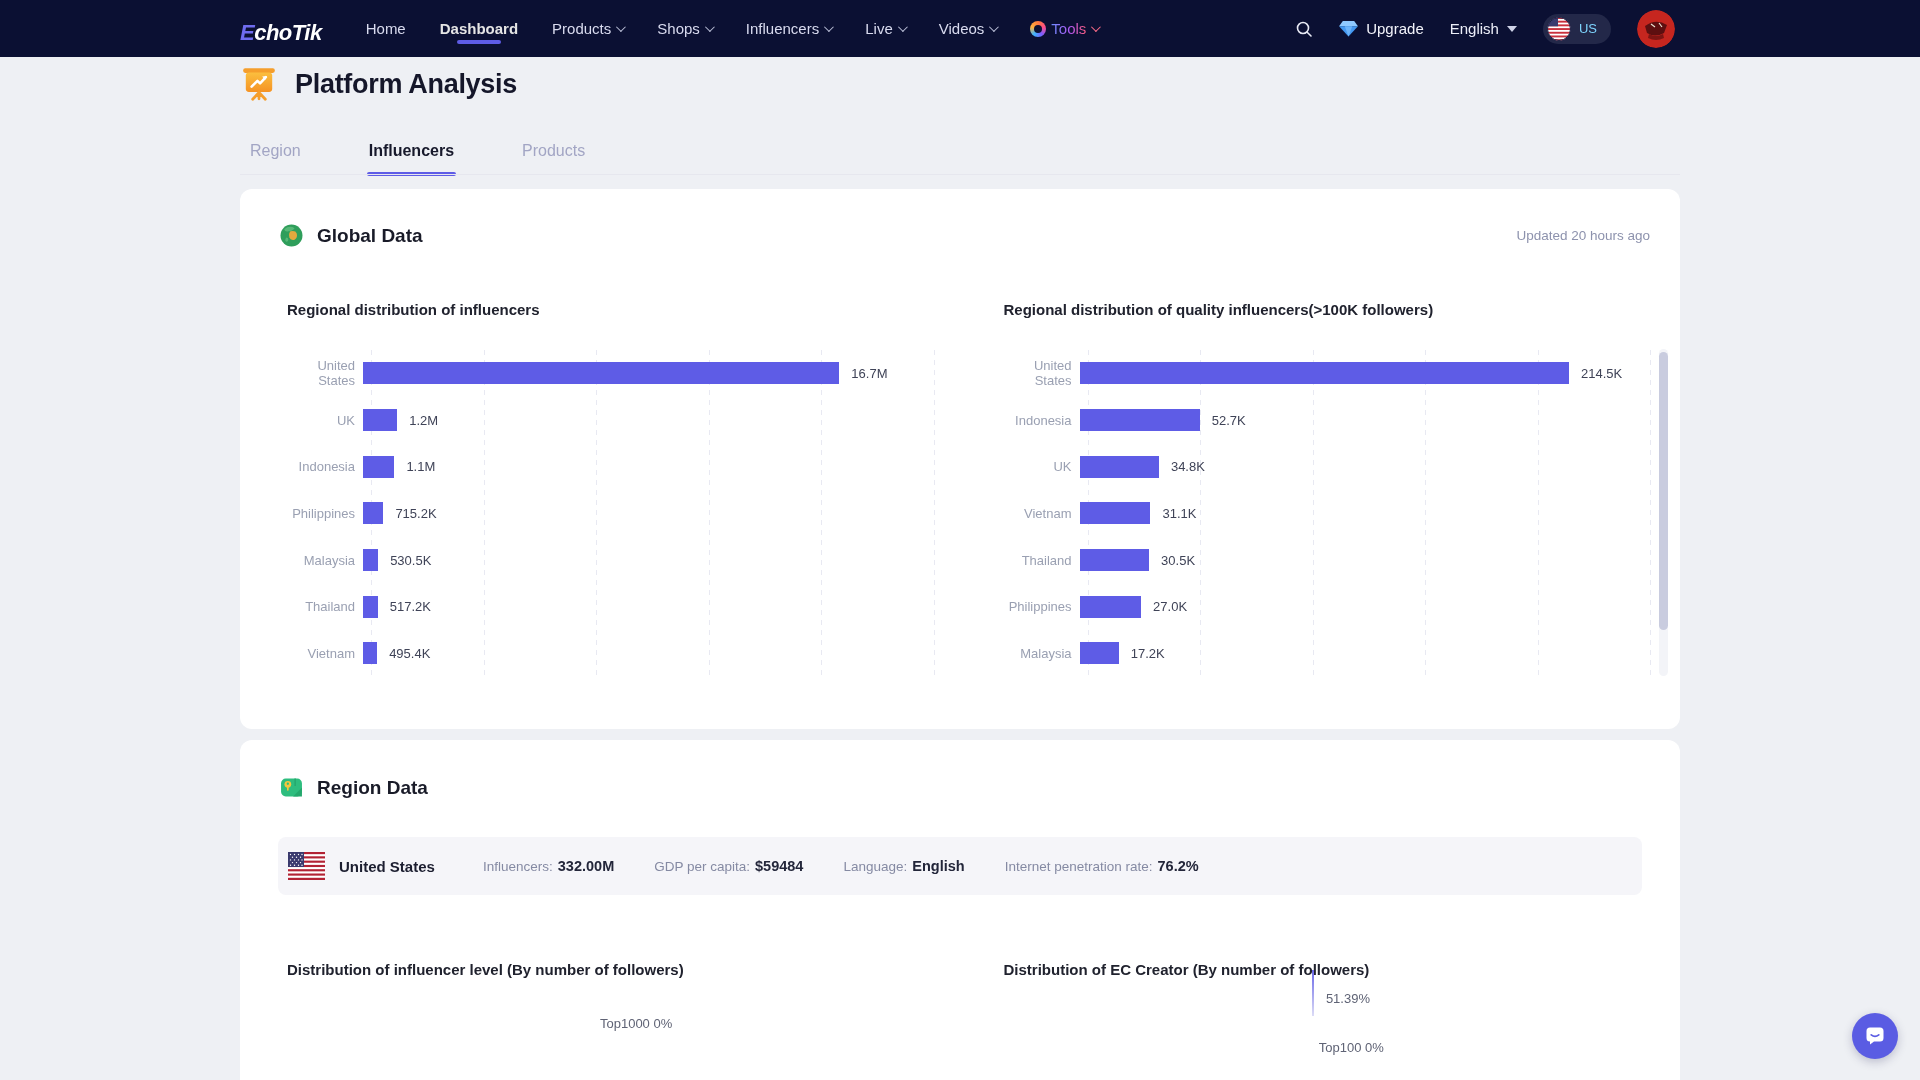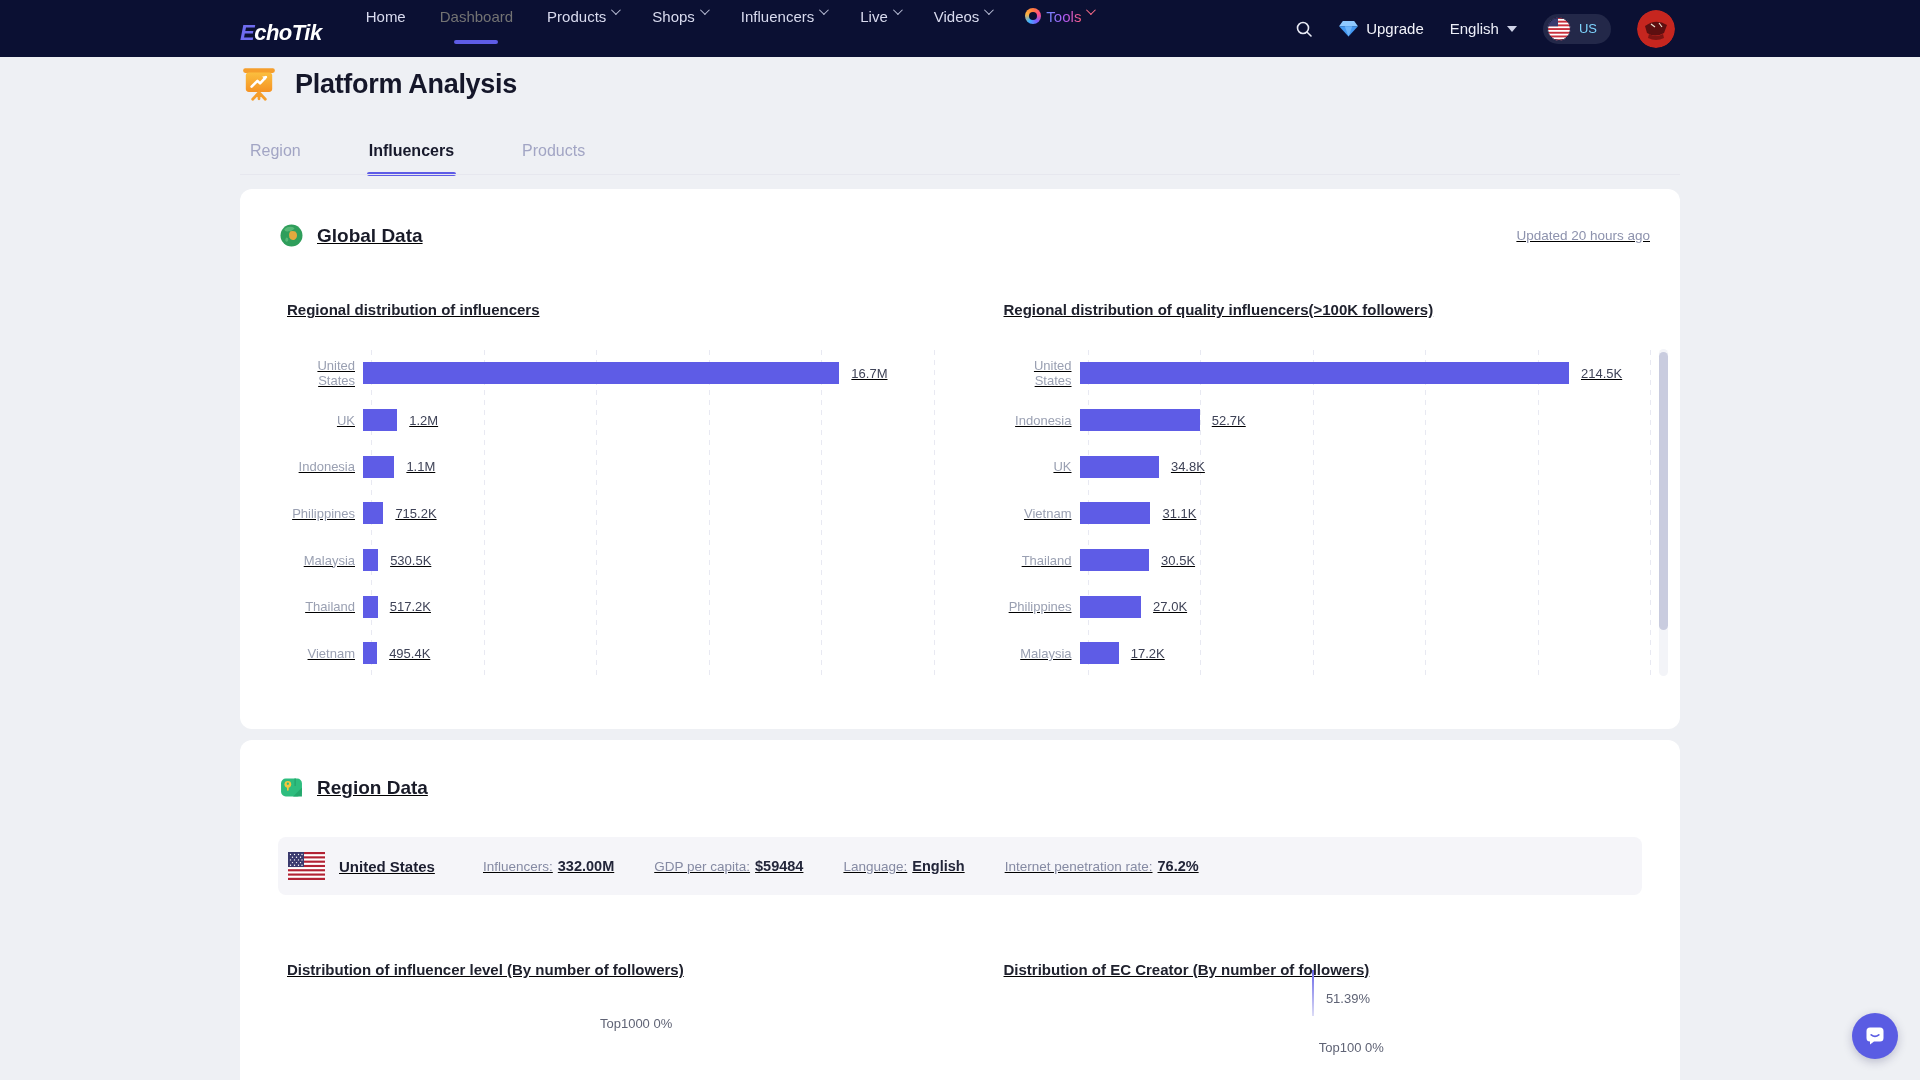--- a/index.html
+++ b/index.html
@@ -7,23 +7,23 @@
     font-family:"Liberation Sans", sans-serif; }
 
   
   .header { height:57px; background:#0b1033; display:flex; align-items:center;
     justify-content:space-between; padding:0 245px 0 240px; position:relative; }
   .hleft { display:flex; align-items:center; gap:44px; }
   .logo { font-size:22px; font-weight:800; font-style:italic; letter-spacing:-0.5px;
     color:#fff; white-space:nowrap;margin-top:8px; }
   .logo .logo-e { color:#6f6cf0; }
   .nav { display:flex; align-items:center; gap:34px; }
-  .nav-item { position:relative; display:flex; gap:5px;
+  .nav-item { position:relative; display:flex; align-items:center; gap:5px;
     font-size:15px; color:#d9dbef; cursor:pointer; height:41px; }
-  .nav-item.active { color:#737373; font-weight:400; }
+  .nav-item.active { color:#e5e5e5; font-weight:700; }
   .nav-item.active::after { content:''; position:absolute; left:50%; transform:translateX(-50%);
     bottom:5px; width:44px; height:4px; border-radius:2px; background:#5E5CE6; }
   .chev { width:7px; height:7px; border-right:1.5px solid #b9bdd6; border-bottom:1.5px solid #b9bdd6;
     transform:rotate(45deg) translateY(-2px); display:inline-block; }
   .nav-item.grad .chev { border-color:#ff6d8a; }
   .grad-text { background:linear-gradient(90deg,#6a8dff 0%,#b558f6 55%,#ff5d7e 100%);
     -webkit-background-clip:text; background-clip:text; color:transparent; }
   .tools-icon { width:16px; height:16px; border-radius:50%; position:relative;
     background:conic-gradient(#ff7a3d,#ff4d88,#7a5cff,#3db4ff,#ffb23d,#ff7a3d); }
   .tools-icon::after { content:''; position:absolute; inset:4px; border-radius:50%; background:#0b1033; }
@@ -44,21 +44,21 @@
   .page-title { font-size:27px; font-weight:700; color:#15172a; letter-spacing:-0.3px; }
 
   .tabs-wrap { position:relative; margin-top:33px; }
   .tabs { display:flex; gap:64px; padding-left:8px; }
   .tab { font-size:16px; color:#a2a5c4; padding:6px 2px 16px; cursor:pointer; position:relative; }
   .tab.active { color:#17192b; font-weight:700; }
   .tab.active::after { content:''; position:absolute; left:0; right:0; bottom:0; height:4px;
     border-radius:2px; background:#5E5CE6; }
   .tabs-divider { position:absolute; left:0; right:0; bottom:1px; height:1px; background:#e6e7ee; }
 
-  .card { background:#fff; border-radius:12px; margin-top:13px;text-decoration:underline; }
+  .card { background:#fff; border-radius:12px; margin-top:13px; }
   .card1 { height:540px; padding:35px 30px 0 40px; }
   .card2 { height:600px; margin-top:11px; padding:36px 30px 0 40px; }
 
   .card-head { display:flex; align-items:center; }
   .card-head .ttl { font-size:19px; font-weight:700; color:#191b28; margin-left:14px; }
   .card-head .updated { margin-left:auto; font-size:13.5px; color:#8d92ad; }
 
   .charts-row { display:flex; gap:70px; margin-top:54px; padding-left:7px; }
   .chart-col { flex:1; min-width:0; position:relative; }
   .chart-title { font-size:15px; font-weight:700; color:#20222e; }

